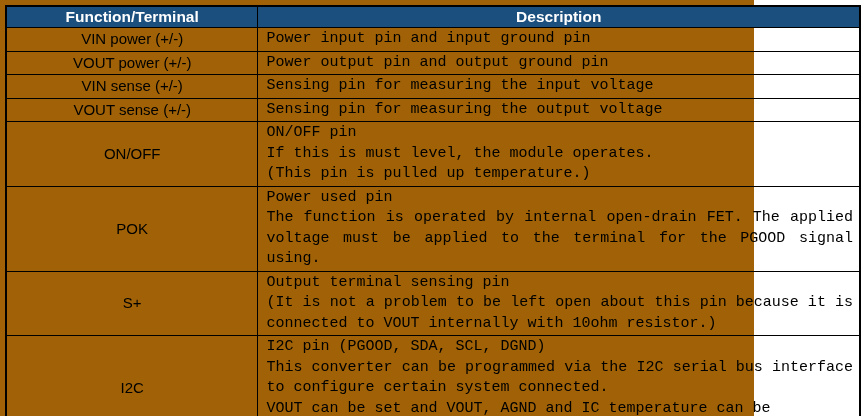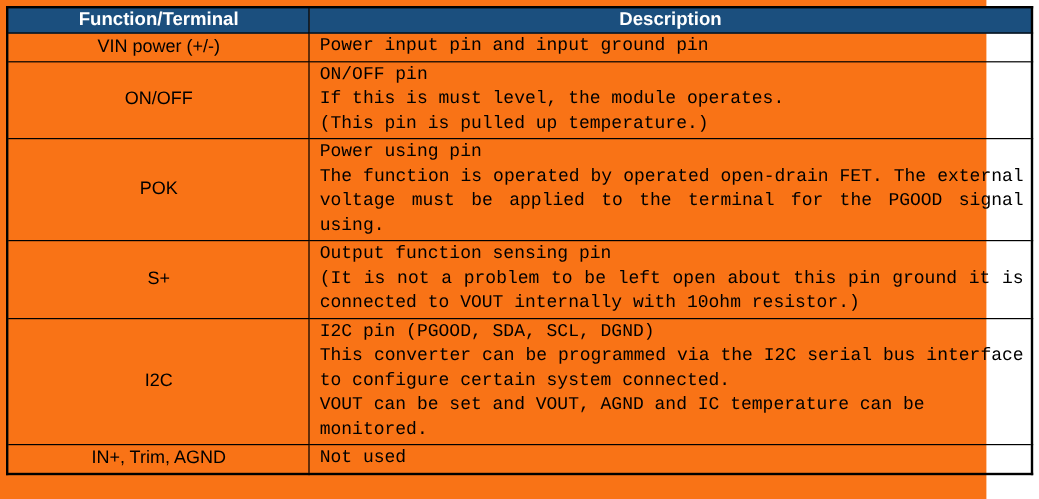--- a/index.html
+++ b/index.html
@@ -3,25 +3,25 @@
 <meta charset="utf-8">
 <style>
   html, body {
     margin: 0;
     padding: 0;
     background: #ffffff;
     font-family: "Liberation Sans", sans-serif;
     color: #000000;
   }
   .page {
-    width: 822px;
+    width: 754px;
     height: 416px;
     box-sizing: border-box;
     padding: 5px;
-    background: #f97316;
+    background: #a16207;
   }
   table.pin-table {
     width: 856px;
     border-collapse: collapse;
     table-layout: fixed;
     border: 2px solid #000000;
     font-size: 15px;
   }
   table.pin-table col.c-func { width: 29.5%; }
   table.pin-table col.c-desc { width: 70.5%; }
@@ -74,40 +74,58 @@
         <th>Description</th>
       </tr>
     </thead>
     <tbody>
       <tr>
         <td class="func">VIN power (+/-)</td>
         <td class="desc">
           <p>Power input pin and input ground pin</p>
         </td>
       </tr>
+      <tr>
+        <td class="func">VOUT power (+/-)</td>
+        <td class="desc">
+          <p>Power output pin and output ground pin</p>
+        </td>
+      </tr>
+      <tr>
+        <td class="func">VIN sense (+/-)</td>
+        <td class="desc">
+          <p>Sensing pin for measuring the input voltage</p>
+        </td>
+      </tr>
+      <tr>
+        <td class="func">VOUT sense (+/-)</td>
+        <td class="desc">
+          <p>Sensing pin for measuring the output voltage</p>
+        </td>
+      </tr>
       <tr class="tall">
         <td class="func">ON/OFF</td>
         <td class="desc">
           <p>ON/OFF pin</p>
           <p>If this is must level, the module operates.</p>
           <p>(This pin is pulled up temperature.)</p>
         </td>
       </tr>
       <tr class="tall">
         <td class="func">POK</td>
         <td class="desc">
-          <p>Power using pin</p>
-          <p class="just">The function is operated by operated open-drain FET. The external voltage must be applied to the terminal for the PGOOD signal using.</p>
+          <p>Power used pin</p>
+          <p class="just">The function is operated by internal open-drain FET. The applied voltage must be applied to the terminal for the PGOOD signal using.</p>
         </td>
       </tr>
       <tr class="tall">
         <td class="func">S+</td>
         <td class="desc">
-          <p>Output function sensing pin</p>
-          <p class="just">(It is not a problem to be left open about this pin ground it is connected to VOUT internally with 10ohm resistor.)</p>
+          <p>Output terminal sensing pin</p>
+          <p class="just">(It is not a problem to be left open about this pin because it is connected to VOUT internally with 10ohm resistor.)</p>
         </td>
       </tr>
       <tr class="tall">
         <td class="func">I2C</td>
         <td class="desc">
           <p>I2C pin (PGOOD, SDA, SCL, DGND)</p>
           <p class="just">This converter can be programmed via the I2C serial bus interface to configure certain system connected.</p>
           <p>VOUT can be set and VOUT, AGND and IC temperature can be monitored.</p>
         </td>
       </tr>

